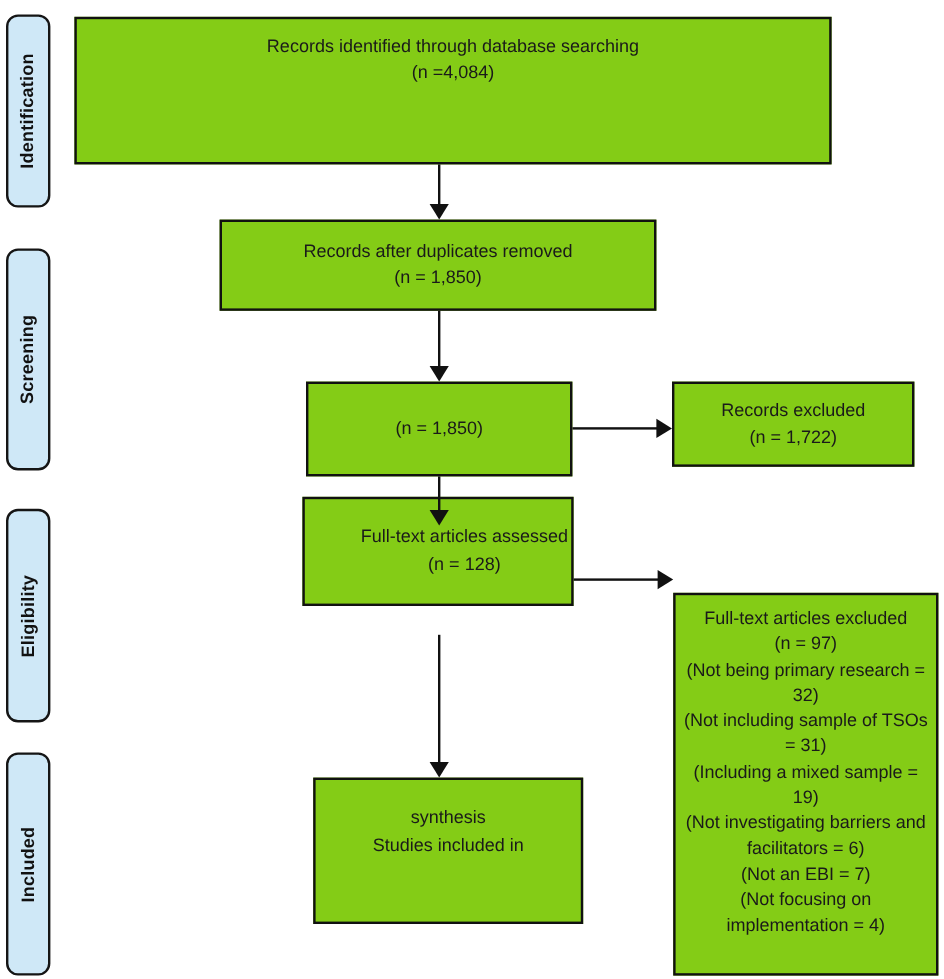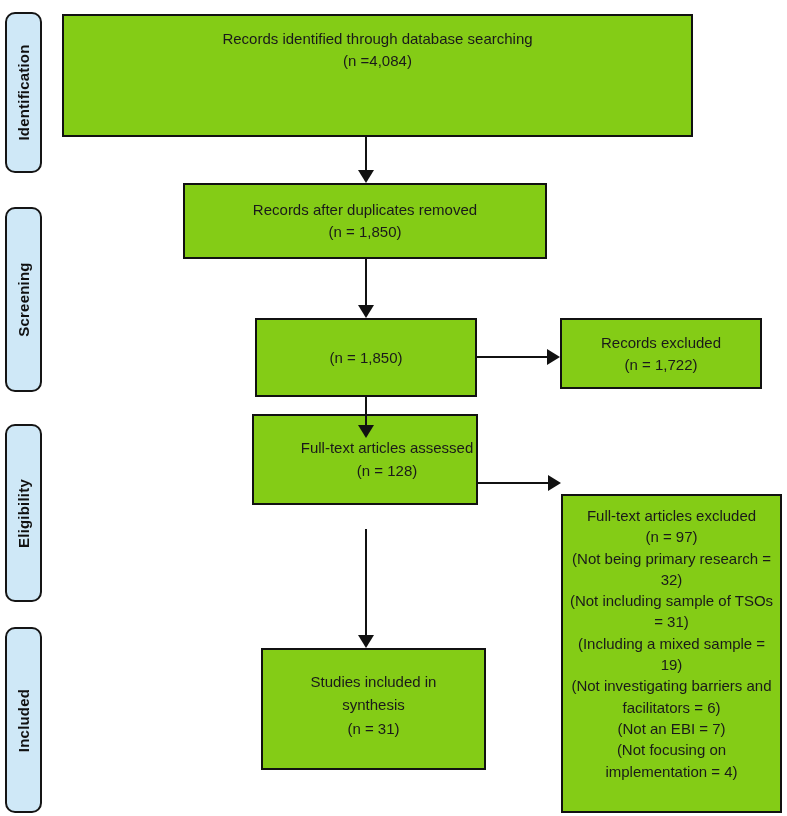--- a/index.html
+++ b/index.html
@@ -157,23 +157,22 @@
       <div class="line">(n = 97)</div>
       <div class="line">(Not being primary research = 32)</div>
       <div class="line">(Not including sample of TSOs = 31)</div>
       <div class="line">(Including a mixed sample = 19)</div>
       <div class="line">(Not investigating barriers and facilitators = 6)</div>
       <div class="line">(Not an EBI = 7)</div>
       <div class="line">(Not focusing on implementation = 4)</div>
     </div>
 
   <div class="flow-box" id="box-synthesis">
+      <div class="line">synthesis</div>
       <div class="line">Studies included in</div>
-      <div class="line">synthesis</div>
-      <div class="line">(n = 31)</div>
     </div>
 
   <div class="arrow-v" id="arrow-identified-duplicates">
     <div class="shaft"></div>
     <div class="head"></div>
   </div>
   <div class="arrow-v" id="arrow-duplicates-screened">
     <div class="shaft"></div>
     <div class="head"></div>
   </div>

